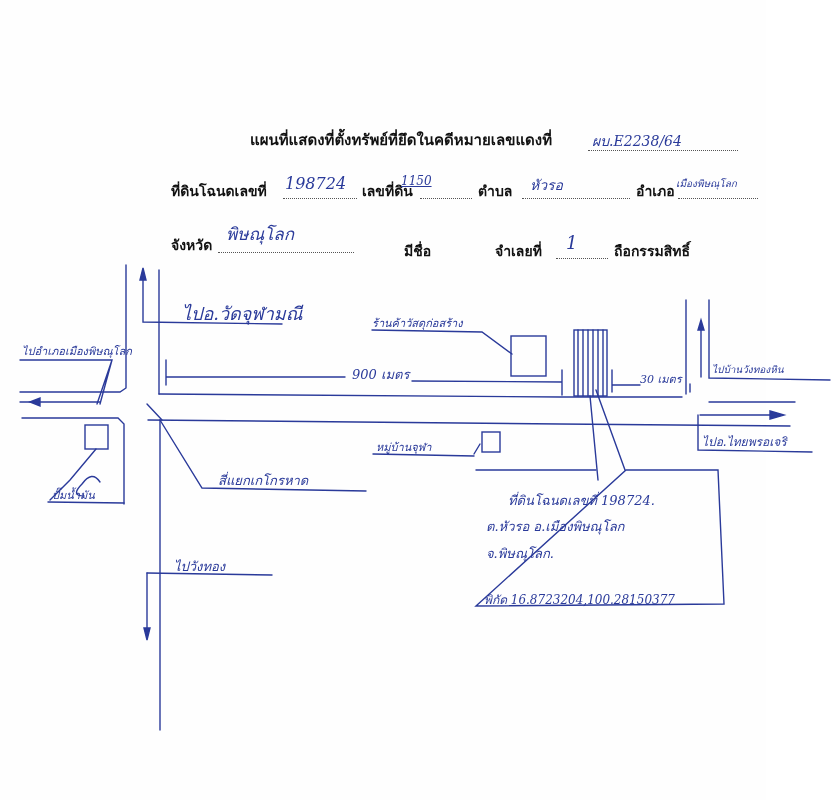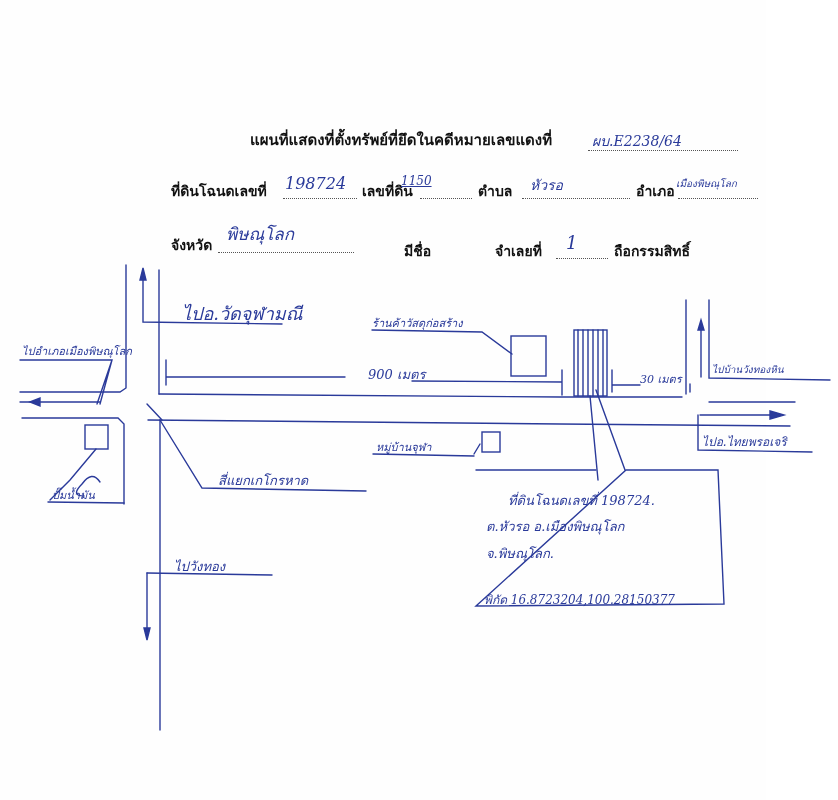--- a/index.html
+++ b/index.html
@@ -105,21 +105,21 @@
       <path d="M147 573 L147 638"></path>
       <path d="M144 628 L147 640 L150 628 Z" fill="#2a3a9a"></path>
 
       <path d="M100 482 Q92 470 82 484 Q70 496 84 496"></path>
     </g>
   </svg>
 
   <div class="hand" style="left:182px; top:299px; font-size:18px;">ไปอ.วัดจุฬามณี</div>
   <div class="hand" style="left:22px; top:342px; font-size:11px;">ไปอำเภอเมืองพิษณุโลก</div>
   <div class="hand" style="left:372px; top:314px; font-size:11px;">ร้านค้าวัสดุก่อสร้าง</div>
-  <div class="hand" style="left:368px; top:364px; font-size:13px;">900 เมตร</div>
+  <div class="hand" style="left:352px; top:364px; font-size:13px;">900 เมตร</div>
   <div class="hand" style="left:640px; top:370px; font-size:11px;">30 เมตร</div>
   <div class="hand" style="left:712px; top:362px; font-size:10px;">ไปบ้านวังทองหิน</div>
   <div class="hand" style="left:702px; top:432px; font-size:12px;">ไปอ.ไทยพรอเจริ</div>
   <div class="hand" style="left:376px; top:438px; font-size:11px;">หมู่บ้านจุฬา</div>
   <div class="hand" style="left:218px; top:470px; font-size:13px;">สี่แยกเกโกรหาด</div>
   <div class="hand" style="left:52px; top:486px; font-size:11px;font-family:Liberation Serif, serif;">ปั๊มน้ำมัน</div>
   <div class="hand" style="left:174px; top:556px; font-size:13px;">ไปวังทอง</div>
 
   <div class="hand" style="left:508px; top:490px; font-size:13px;">ที่ดินโฉนดเลขที่ 198724.</div>
   <div class="hand" style="left:486px; top:516px; font-size:13px;">ต.หัวรอ อ.เมืองพิษณุโลก</div>

